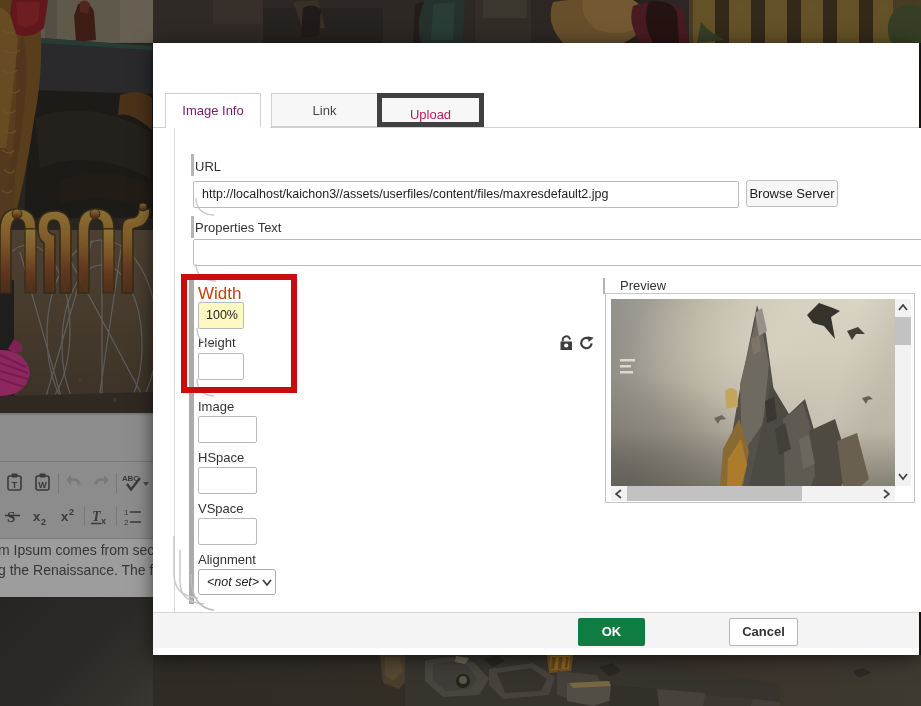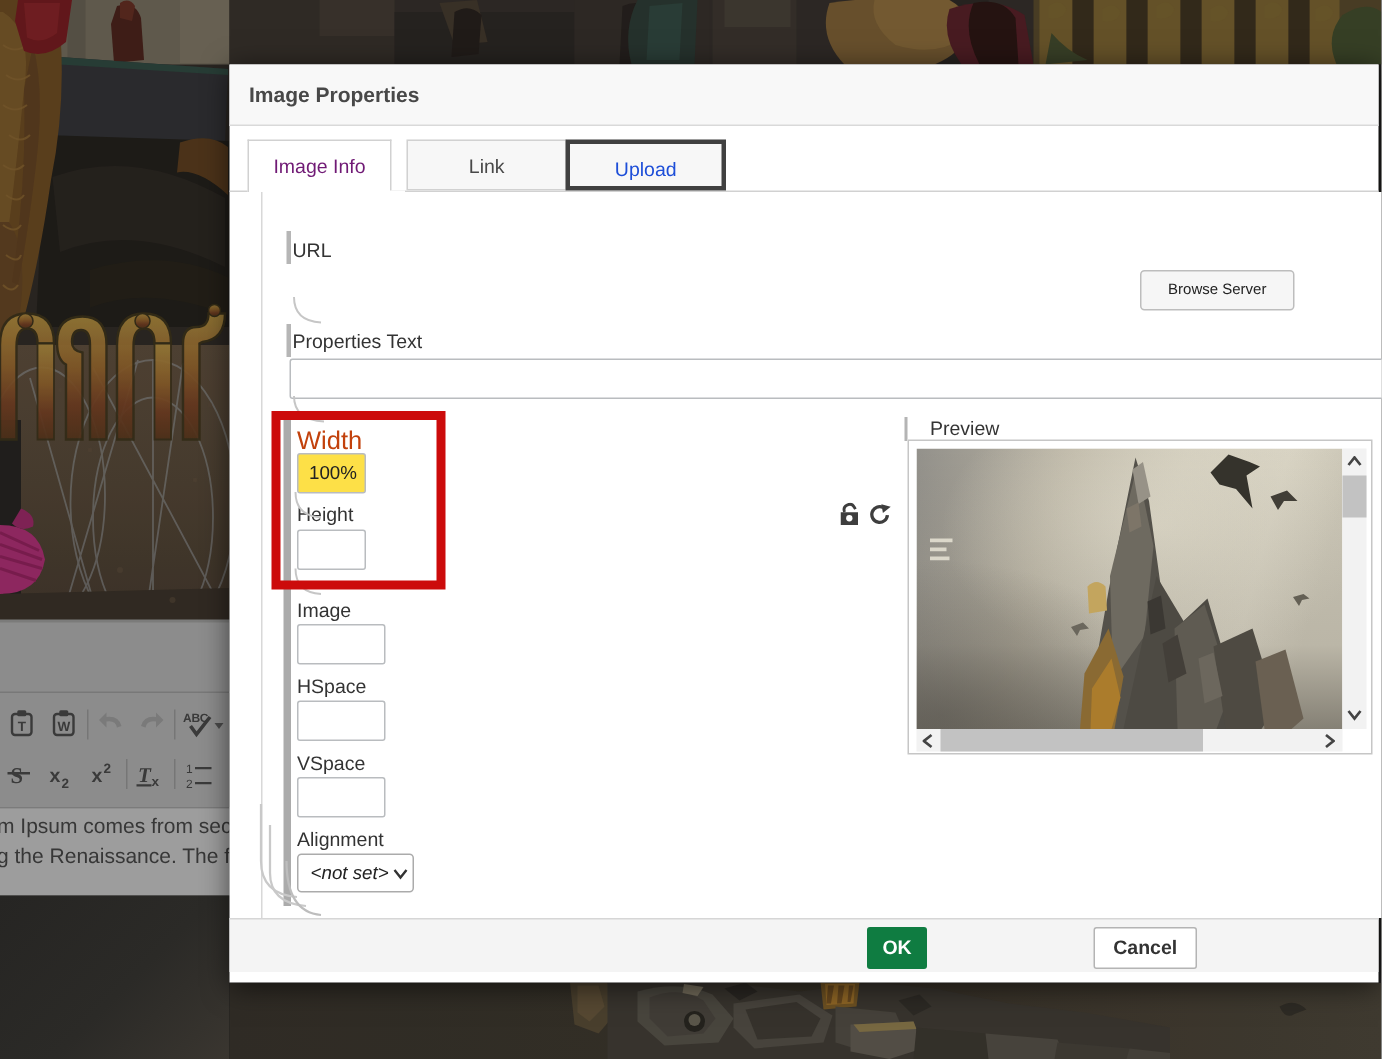--- a/index.html
+++ b/index.html
@@ -249,58 +249,58 @@
   <path d="M700,16 q10,-6 18,2 l-8,3 q-6,4 -10,-5 Z" fill="#302d27"></path>
 </svg>
 </div>
 
 <div class="abs" style="left:0;top:0;width:153px;height:415px;background:rgba(16,13,10,0.13);z-index:5;"></div>
 <div class="abs" style="left:153px;top:0;width:768px;height:43px;background:rgba(16,13,10,0.10);z-index:5;"></div>
 <div class="abs" style="left:153px;top:655px;width:768px;height:51px;background:rgba(16,13,10,0.08);z-index:5;"></div>
 
 <div class="abs" style="left:153px;top:43px;width:766px;height:612px;background:#fff;box-shadow:0 3px 18px rgba(0,0,0,.6);z-index:10;">
 
-  <div class="abs" style="left:0;top:0;width:766px;height:40px;background:#f8f8f8;border-bottom:1px solid #d9d9d9;">
-    <div class="abs" style="left:13px;top:0;height:40px;line-height:40px;font-size:14px;font-weight:bold;color:#484848;">Image Properties</div>
-  </div>
 
   <div class="abs" style="left:0;top:84px;width:766px;height:1px;"></div>
   <div class="abs" style="left:0;top:84px;width:766px;height:1px;"></div>
   <div class="abs" style="left:0;top:84px;width:766px;height:0;"></div>
   <div class="abs" style="left:0;top:84px;width:766px;"></div>
   <div class="abs" style="left:0;top:84.5px;width:766px;height:0.5px;"></div>
 
   <div class="abs" style="left:0;top:84px;width:766px;height:1px;background:transparent;"></div>
   <div class="abs" style="left:12px;top:50px;height:35px;">
     <div class="abs" style="left:0;top:0;width:96px;height:35px;background:#fff;border:1px solid #d1d1d1;border-bottom:none;box-sizing:border-box;z-index:3;text-align:center;line-height:34px;font-size:13px;color:#701a75;">Image Info</div>
     <div class="abs" style="left:106px;top:0;width:107px;height:34px;background:#f7f7f7;border:1px solid #d1d1d1;box-sizing:border-box;z-index:2;text-align:center;line-height:33px;font-size:13px;color:#484848;">Link</div>
-    <div class="abs" style="left:212px;top:0;width:107px;height:34px;background:#f7f7f7;border:3px solid #404040;box-sizing:border-box;z-index:2;text-align:center;line-height:33px;font-size:13px;color:#1d4ed8;">Upload</div>
+    <div class="abs" style="left:212px;top:0;width:107px;height:34px;background:#f7f7f7;border:5px solid #404040;box-sizing:border-box;z-index:2;text-align:center;line-height:33px;font-size:13px;color:#be185d;">Upload</div>
   </div>
   <div class="abs" style="left:0;top:84px;width:766px;height:1px;background:#d1d1d1;z-index:1;"></div>
   <div class="abs" style="left:13px;top:84px;width:104px;height:1px;background:#fff;z-index:4;"></div>
 
   <div class="abs" style="left:0;top:85px;width:766px;height:484px;background:#fff;margin-left:17px;">
     <div class="abs" style="left:4px;top:0;width:1px;height:484px;background:#d8d8d8;"></div>
     <div class="abs" style="left:764px;top:0;width:1px;height:484px;background:#d8d8d8;"></div>
 
     <div class="abs" style="left:21px;top:26px;width:3px;height:22px;background:#b6b6b6;"></div>
     <div class="abs" style="left:21px;top:88px;width:3px;height:22px;background:#b6b6b6;"></div>
     <div class="abs" style="left:19px;top:150px;width:5px;height:326px;background:#ababab;"></div>
     <div class="abs" style="left:433px;top:150px;width:2px;height:16px;background:#b4b4b4;"></div>
 
     <div class="abs" style="left:25px;top:31px;font-size:13px;color:#333;">URL</div>
-    <div class="abs" style="left:590px;top:52px;width:103px;height:27px;border:1px solid #bdbdbd;border-radius:3px;background:#f6f6f6;box-sizing:border-box;text-align:center;line-height:25px;font-size:10px;color:#222;">Browse Server</div>
+    <div class="abs" style="left:23px;top:53px;width:544px;height:25px;border:1px solid #b9bcbf;border-radius:2px;background:#fff;">
+      <div class="abs" style="left:8px;top:5px;font-size:12.5px;color:#222;white-space:nowrap;">http://localhost/kaichon3//assets/userfiles/content/files/maxresdefault2.jpg</div>
+    </div>
+    <div class="abs" style="left:576px;top:52px;width:92px;height:27px;border:1px solid #bdbdbd;border-radius:3px;background:#f6f6f6;box-sizing:border-box;text-align:center;line-height:25px;font-size:13px;color:#222;">Browse Server</div>
 
     <div class="abs" style="left:25px;top:92px;font-size:13px;color:#333;">Properties Text</div>
     <div class="abs" style="left:23px;top:111px;width:740px;height:25px;border:1px solid #b9bcbf;border-radius:2px;background:#fff;"></div>
 
     <div class="abs" style="left:11px;top:146px;width:104px;height:107px;border:6px solid #cc0b0b;z-index:9;"></div>
 
     <div class="abs" style="left:28px;top:156px;font-size:17px;color:#c2410c;">Width</div>
-    <div class="abs" style="left:28px;top:174px;width:44px;height:25px;border:1px solid #b9bcbf;border-radius:2px;background:#fde047;">
+    <div class="abs" style="left:28px;top:174px;width:44px;height:25px;border:1px solid #b9bcbf;border-radius:2px;background:#fef9c3;">
       <div class="abs" style="left:7px;top:5px;font-size:12.5px;color:#222;">100%</div>
     </div>
     <div class="abs" style="left:28px;top:207px;font-size:13px;color:#333;">Height</div>
     <div class="abs" style="left:28px;top:225px;width:44px;height:25px;border:1px solid #b9bcbf;border-radius:2px;background:#fff;"></div>
 
     <svg class="abs" style="left:389px;top:207px;" width="36" height="16" xmlns="http://www.w3.org/2000/svg">
       <rect x="1.5" y="6.5" width="11.5" height="8.5" fill="#3e3e3e"></rect>
       <circle cx="7.2" cy="10.5" r="2.1" fill="#fff"></circle>
       <path d="M10.5,6.5 L10.5,4.8 Q10.5,1.4 6.8,1.4 Q3.7,1.4 3.3,4.5" fill="none" stroke="#3e3e3e" stroke-width="1.9" transform="rotate(-30 7 4)"></path>
       <path d="M29.8,3.4 A5.2,5.2 0 1 0 32.6,8.4" fill="none" stroke="#3e3e3e" stroke-width="2.2"></path>
@@ -414,15 +414,15 @@
     <svg class="abs" style="left:0px;top:408px;" width="50" height="78" xmlns="http://www.w3.org/2000/svg">
       <g fill="none" stroke="#c9c9c9" stroke-width="1.5">
         <path d="M4,0 L4,38 Q4,60 28,62"></path>
         <path d="M10,14 L10,46 Q10,66 34,68"></path>
         <path d="M21,38 Q21,72 44,74" stroke="#bdbdbd"></path>
       </g>
     </svg>
   </div>
 
   <div class="abs" style="left:0;top:569px;width:766px;height:35px;background:#f4f4f4;border-top:1px solid #d6d6d6;"></div>
-  <div class="abs" style="left:425px;top:575px;width:40px;height:28px;background:#0f7c41;border-radius:2px;text-align:center;line-height:28px;font-size:13px;font-weight:bold;color:#fff;">OK</div>
+  <div class="abs" style="left:425px;top:575px;width:67px;height:28px;background:#0f7c41;border-radius:2px;text-align:center;line-height:28px;font-size:13px;font-weight:bold;color:#fff;">OK</div>
   <div class="abs" style="left:576px;top:575px;width:69px;height:28px;background:#fff;border:1px solid #b4b4b4;border-radius:2px;box-sizing:border-box;text-align:center;line-height:26px;font-size:13px;font-weight:bold;color:#333;">Cancel</div>
 </div>
 
 </body></html>

